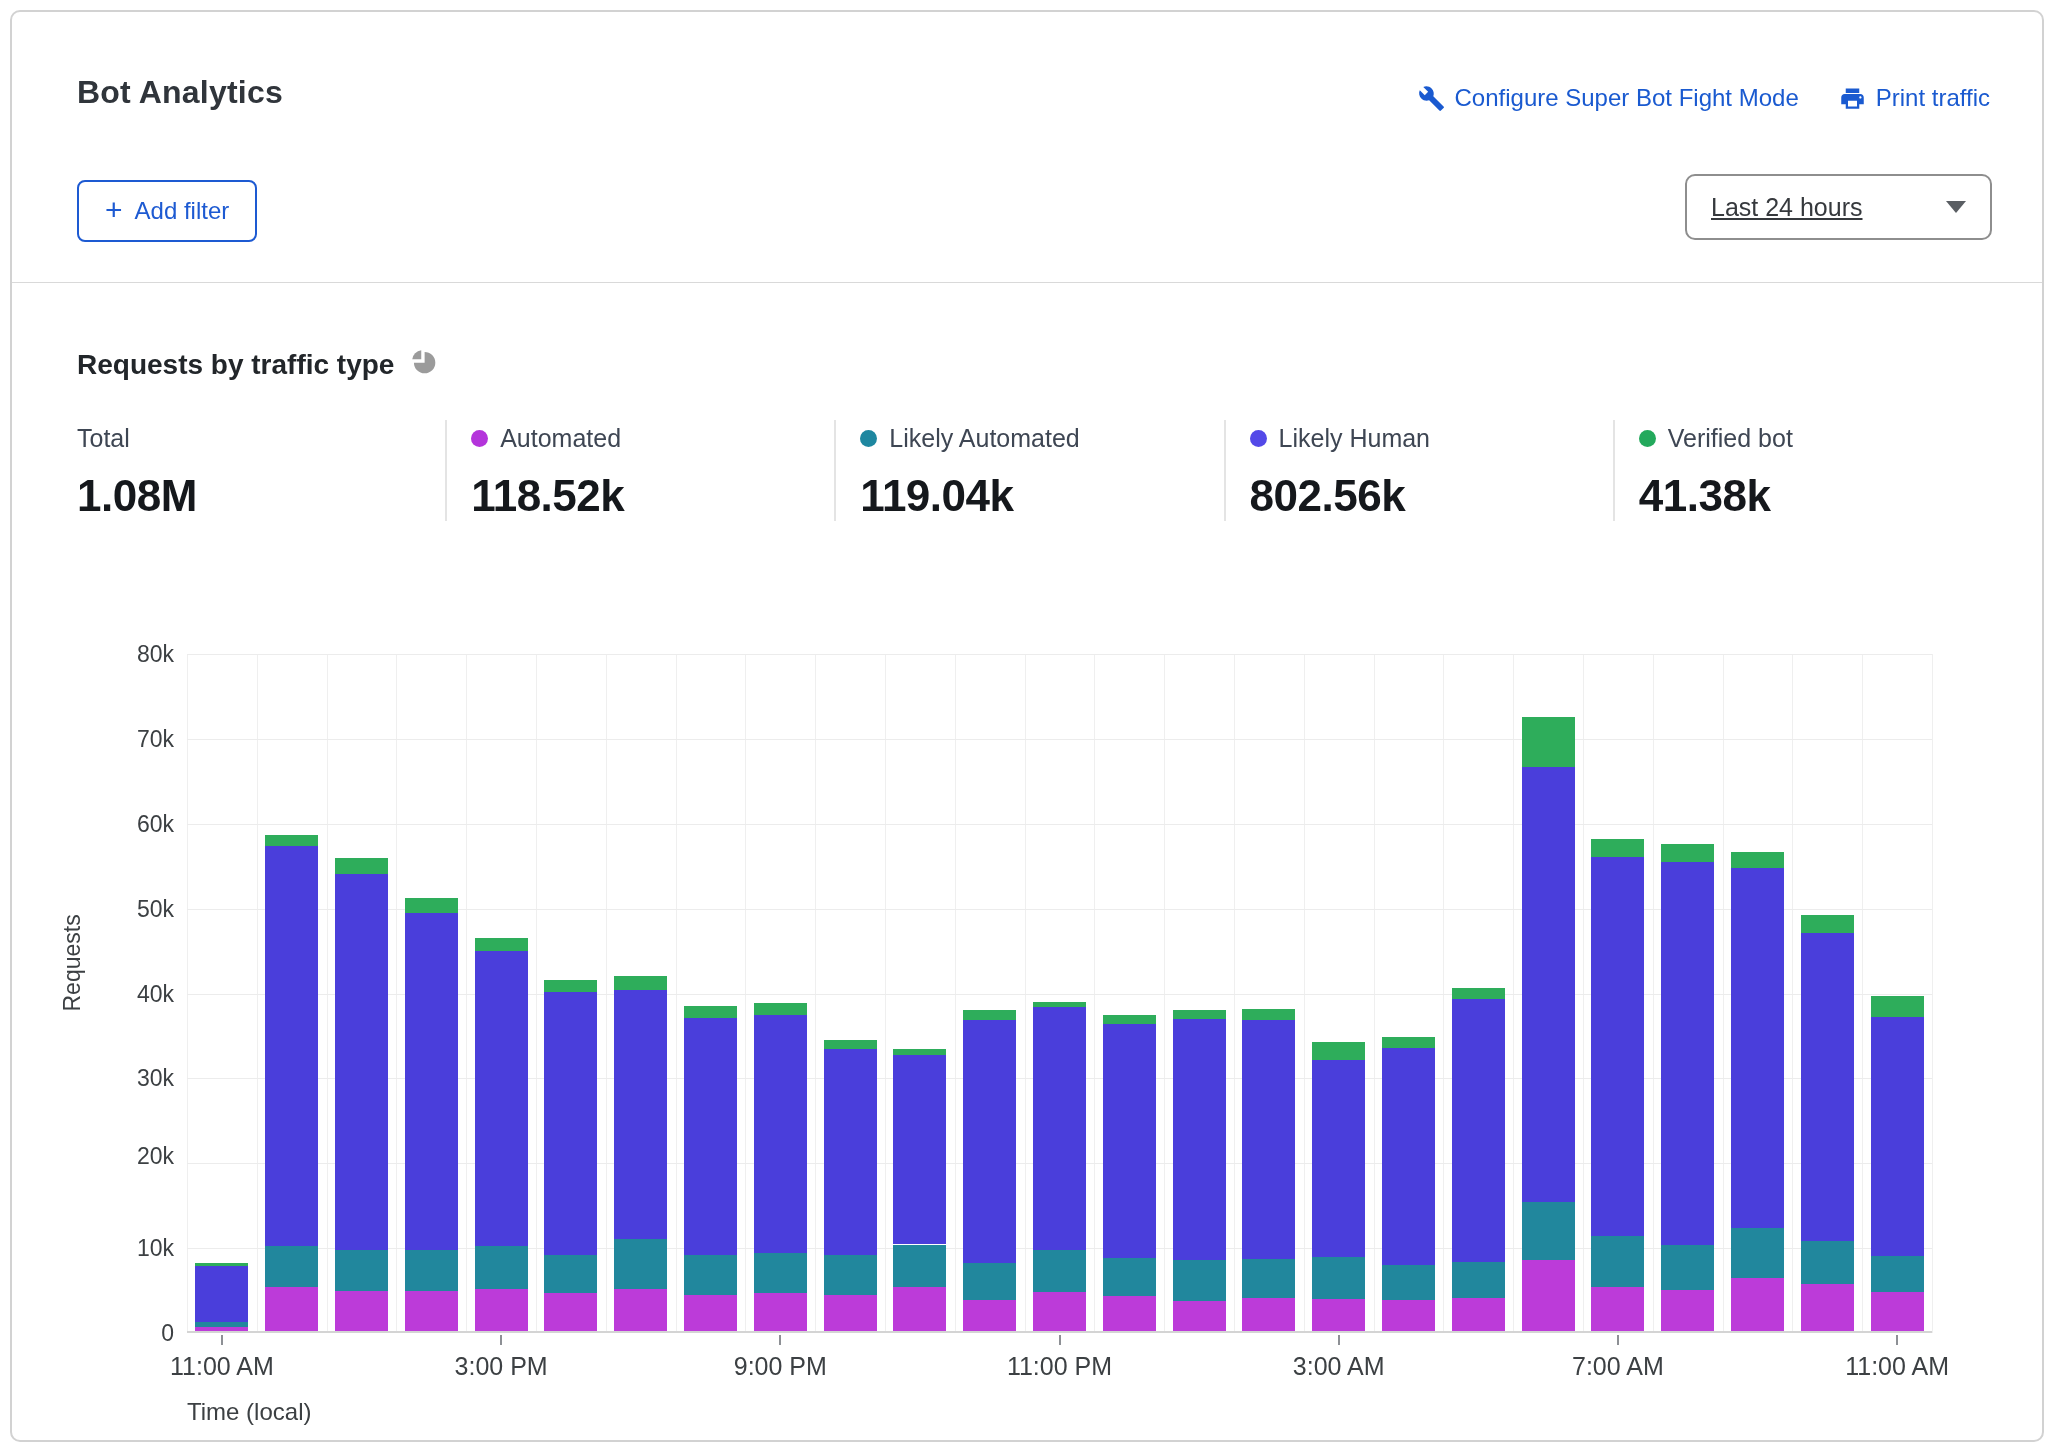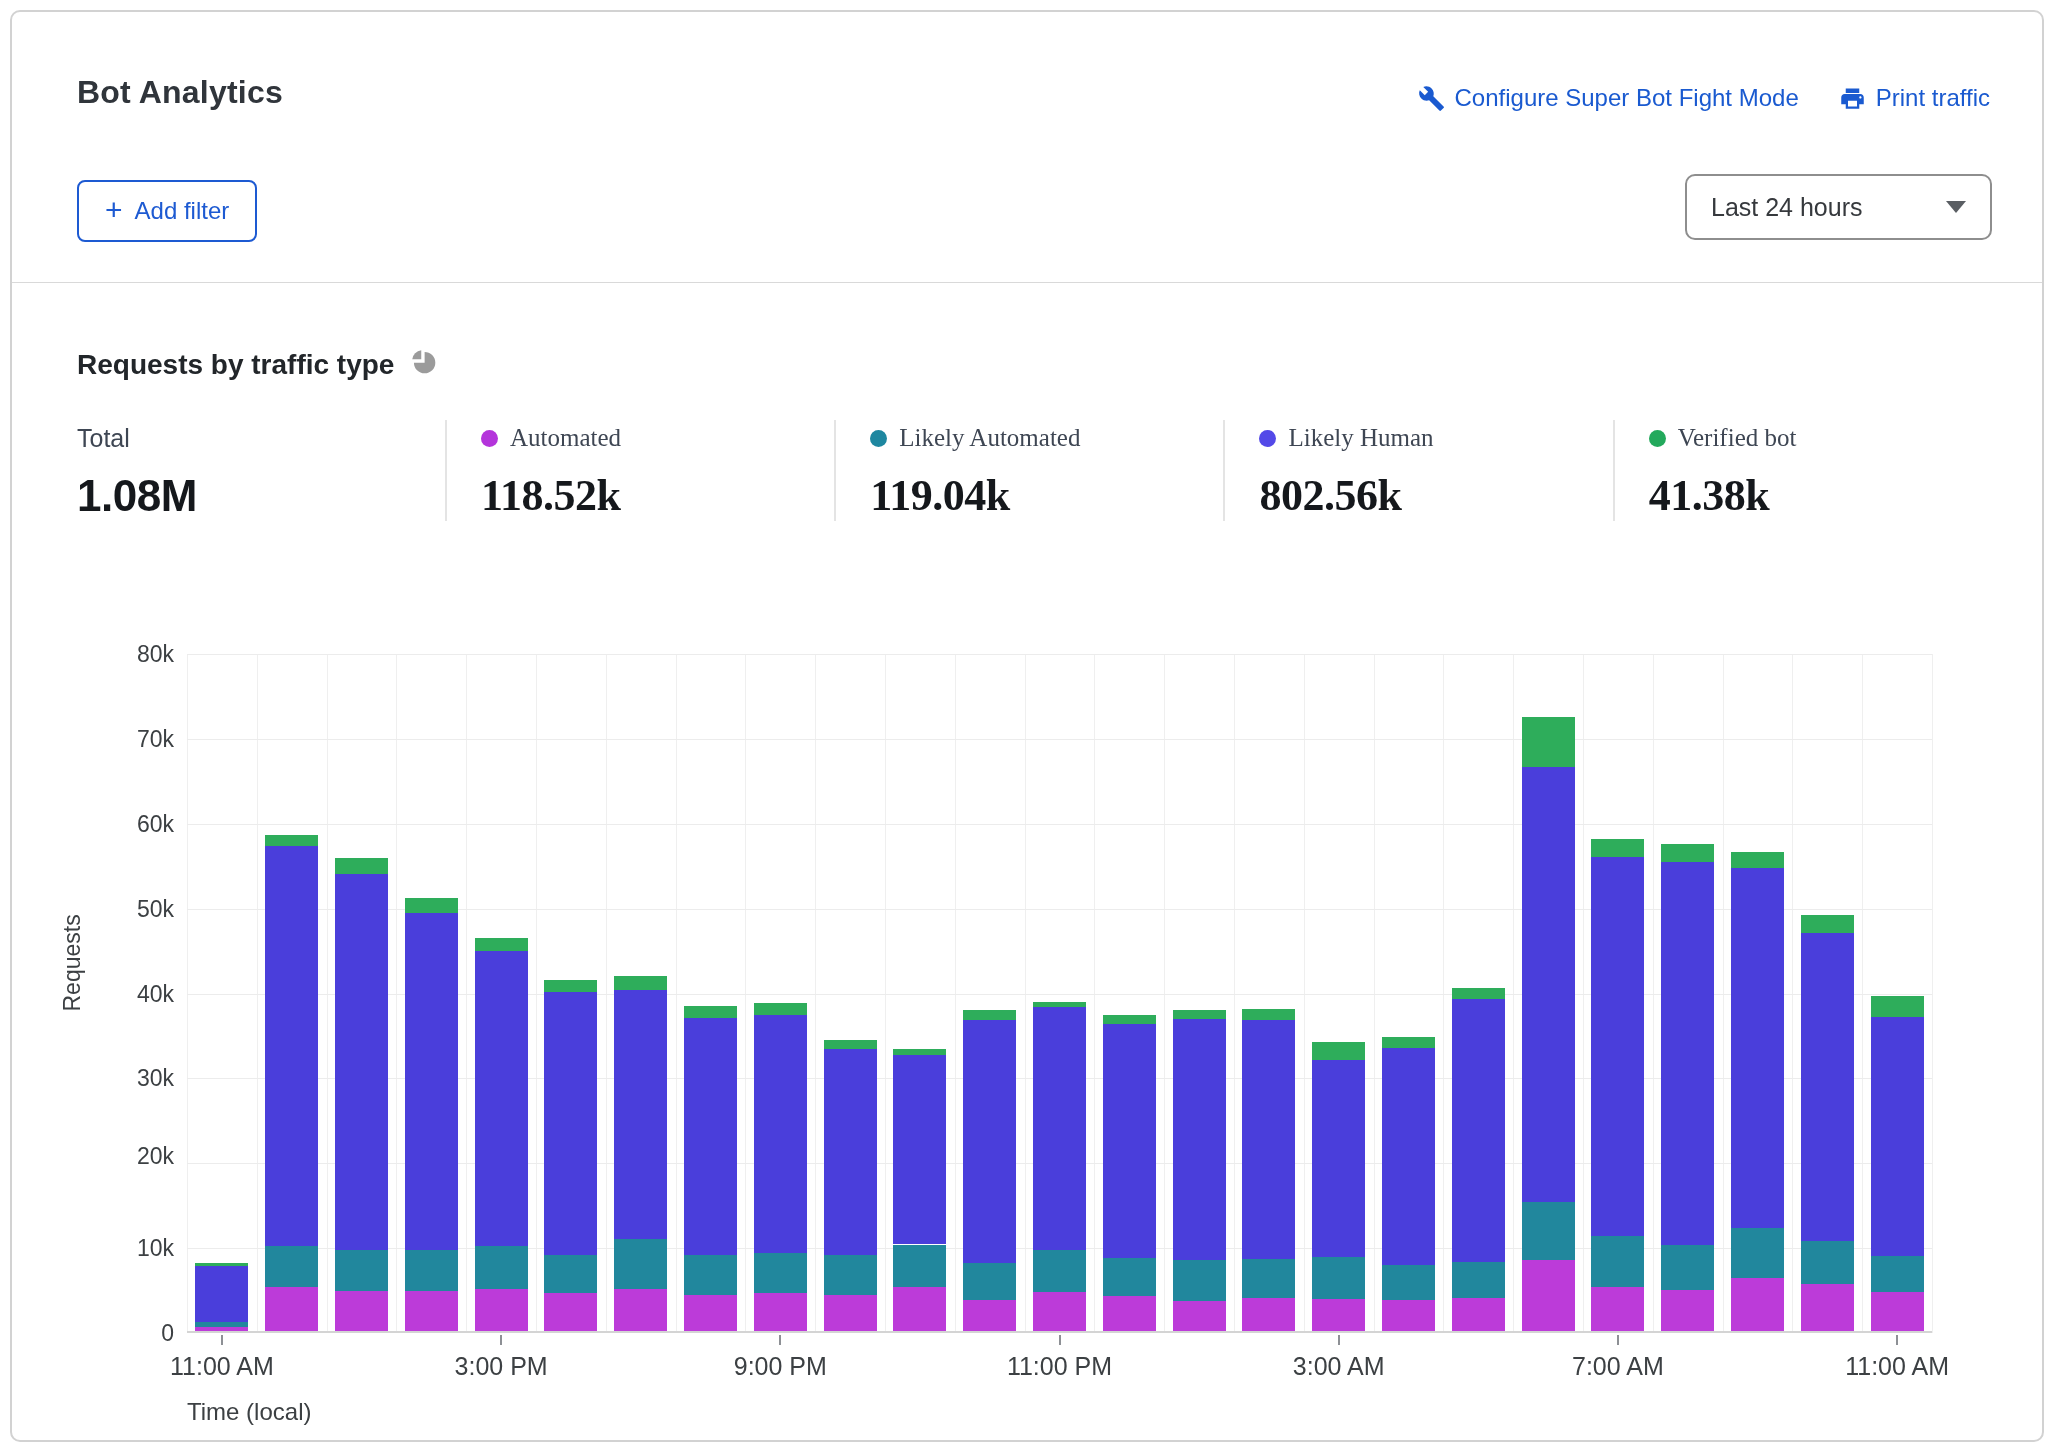--- a/index.html
+++ b/index.html
@@ -11,31 +11,31 @@
   .page-title{position:absolute;left:65px;top:62px;font-size:32px;font-weight:700;color:#30353b;letter-spacing:.2px;}
   .header-links{position:absolute;top:72px;right:52px;display:flex;gap:40px;align-items:center;}
   .hlink{display:flex;align-items:center;gap:10px;color:#1a5ad0;font-size:24px;cursor:pointer;text-decoration:none;}
   .hlink svg{display:block;}
   .add-filter{position:absolute;left:65px;top:168px;height:62px;display:inline-flex;align-items:center;
               gap:12px;padding:0 26px;border:2px solid #1d5ad2;border-radius:8px;background:#fff;
               color:#1d5ad2;font-size:24px;cursor:pointer;font-family:inherit;}
   .add-filter .plus{font-size:30px;line-height:1;font-weight:400;margin-top:-3px;}
   .time-select{position:absolute;top:162px;right:50px;width:307px;height:66px;border:2px solid #8e8e8e;
                border-radius:10px;background:#fff;display:flex;align-items:center;cursor:pointer;box-sizing:border-box;}
-  .time-select .val{padding-left:24px;font-size:25px;color:#36393d;flex:1;}
+  .time-select .val{padding-left:24px;font-size:25px;color:#36393d;flex:1;text-decoration:underline;}
   .caret{width:0;height:0;border-left:10px solid transparent;border-right:10px solid transparent;
          border-top:12px solid #5a5e63;margin-right:24px;}
   .header-divider{position:absolute;left:0;top:270px;width:100%;height:1px;background:#d9d9d9;}
   
   .section-title{position:absolute;left:65px;top:336px;font-size:28px;font-weight:700;color:#22262a;
                  display:flex;align-items:center;gap:16px;}
   .stats{position:absolute;left:65px;top:408px;right:40px;display:flex;}
   .stat{box-sizing:border-box;padding-top:4px;}
   .stat.first{width:375px;}
-  .stat.rest{width:396px;border-left:2px solid #e4e4e4;padding-left:34px;font-family:Liberation Serif, serif;}
+  .stat.rest{width:396px;border-left:2px solid #e4e4e4;padding-left:24px;}
   .stat-label{display:flex;align-items:center;gap:12px;font-size:25px;color:#3e4653;margin-bottom:18px;}
   .dot{width:17px;height:17px;border-radius:50%;display:inline-block;}
   .stat-value{font-size:44px;font-weight:700;color:#15181c;letter-spacing:-0.5px;}
   
   .plot{position:absolute;left:175px;top:642px;width:1745px;height:679px;}
   .gridline-h{position:absolute;left:0;width:100%;height:1px;background:#ececec;}
   .gridline-h.axis{height:2px;background:#d4d4d4;}
   .gridline-v{position:absolute;top:0;width:1px;height:100%;background:#efefef;}
   .bar{position:absolute;bottom:2px;}
   .seg{position:absolute;left:0;width:100%;}

